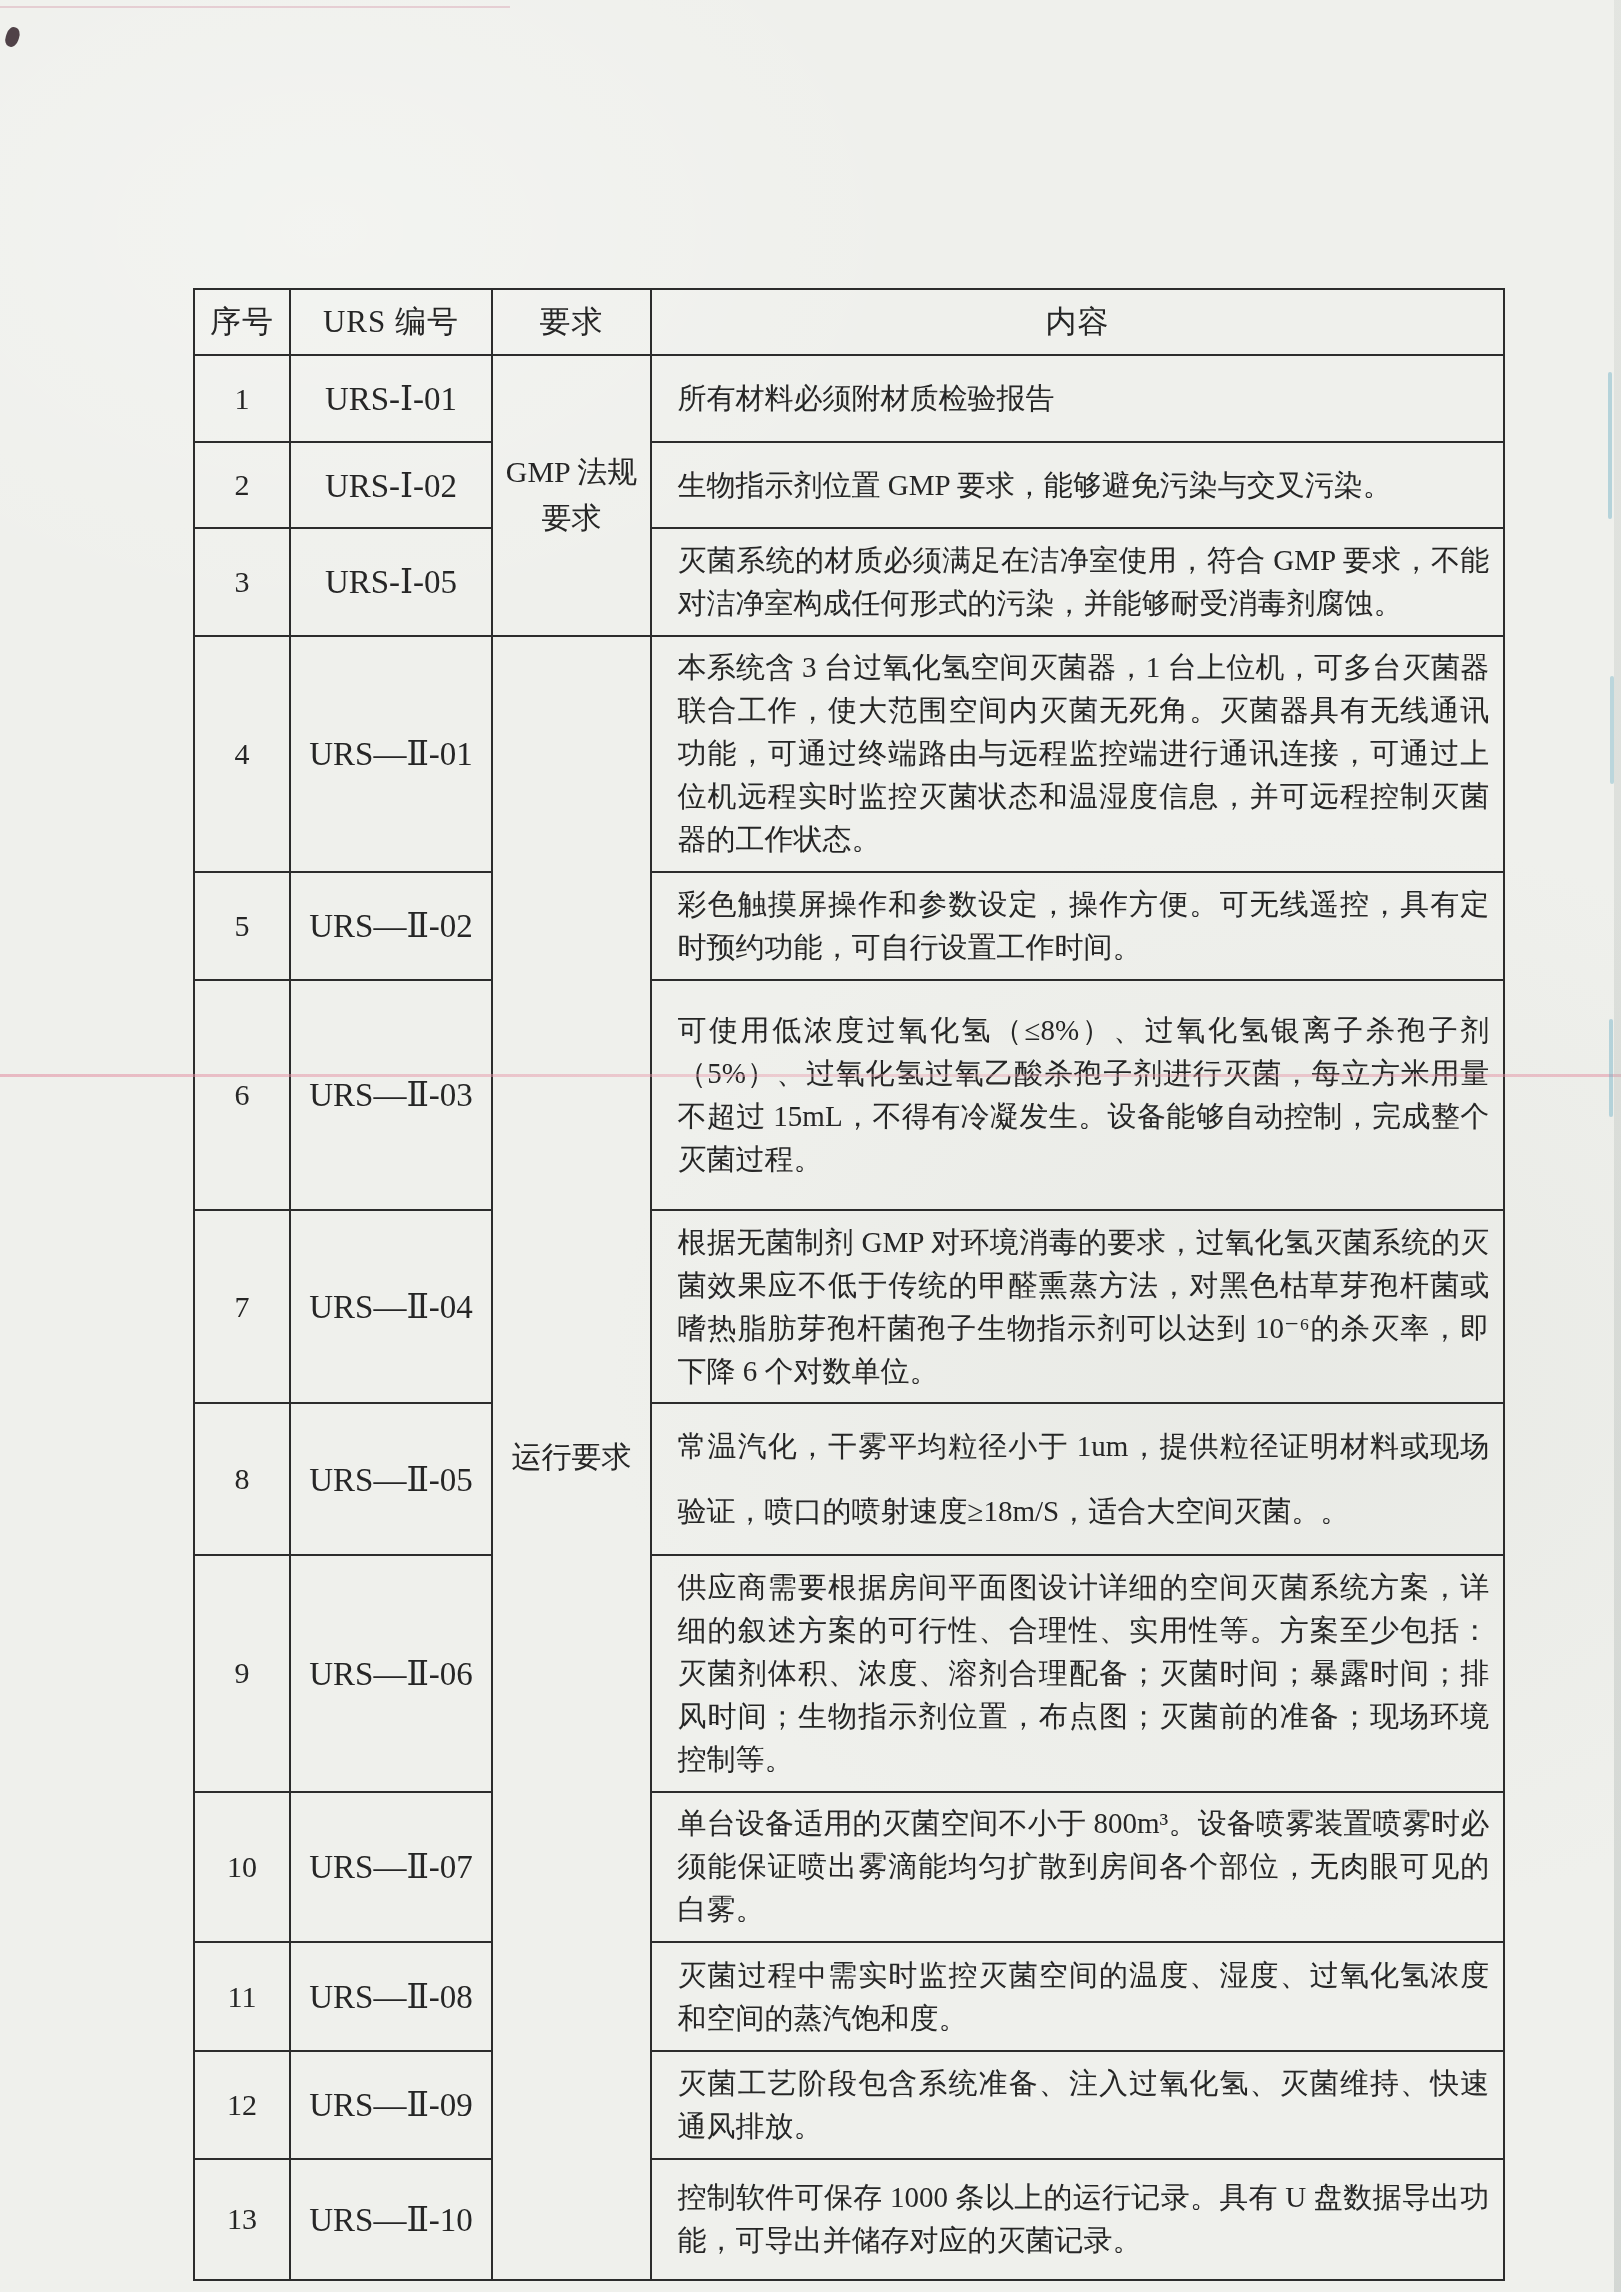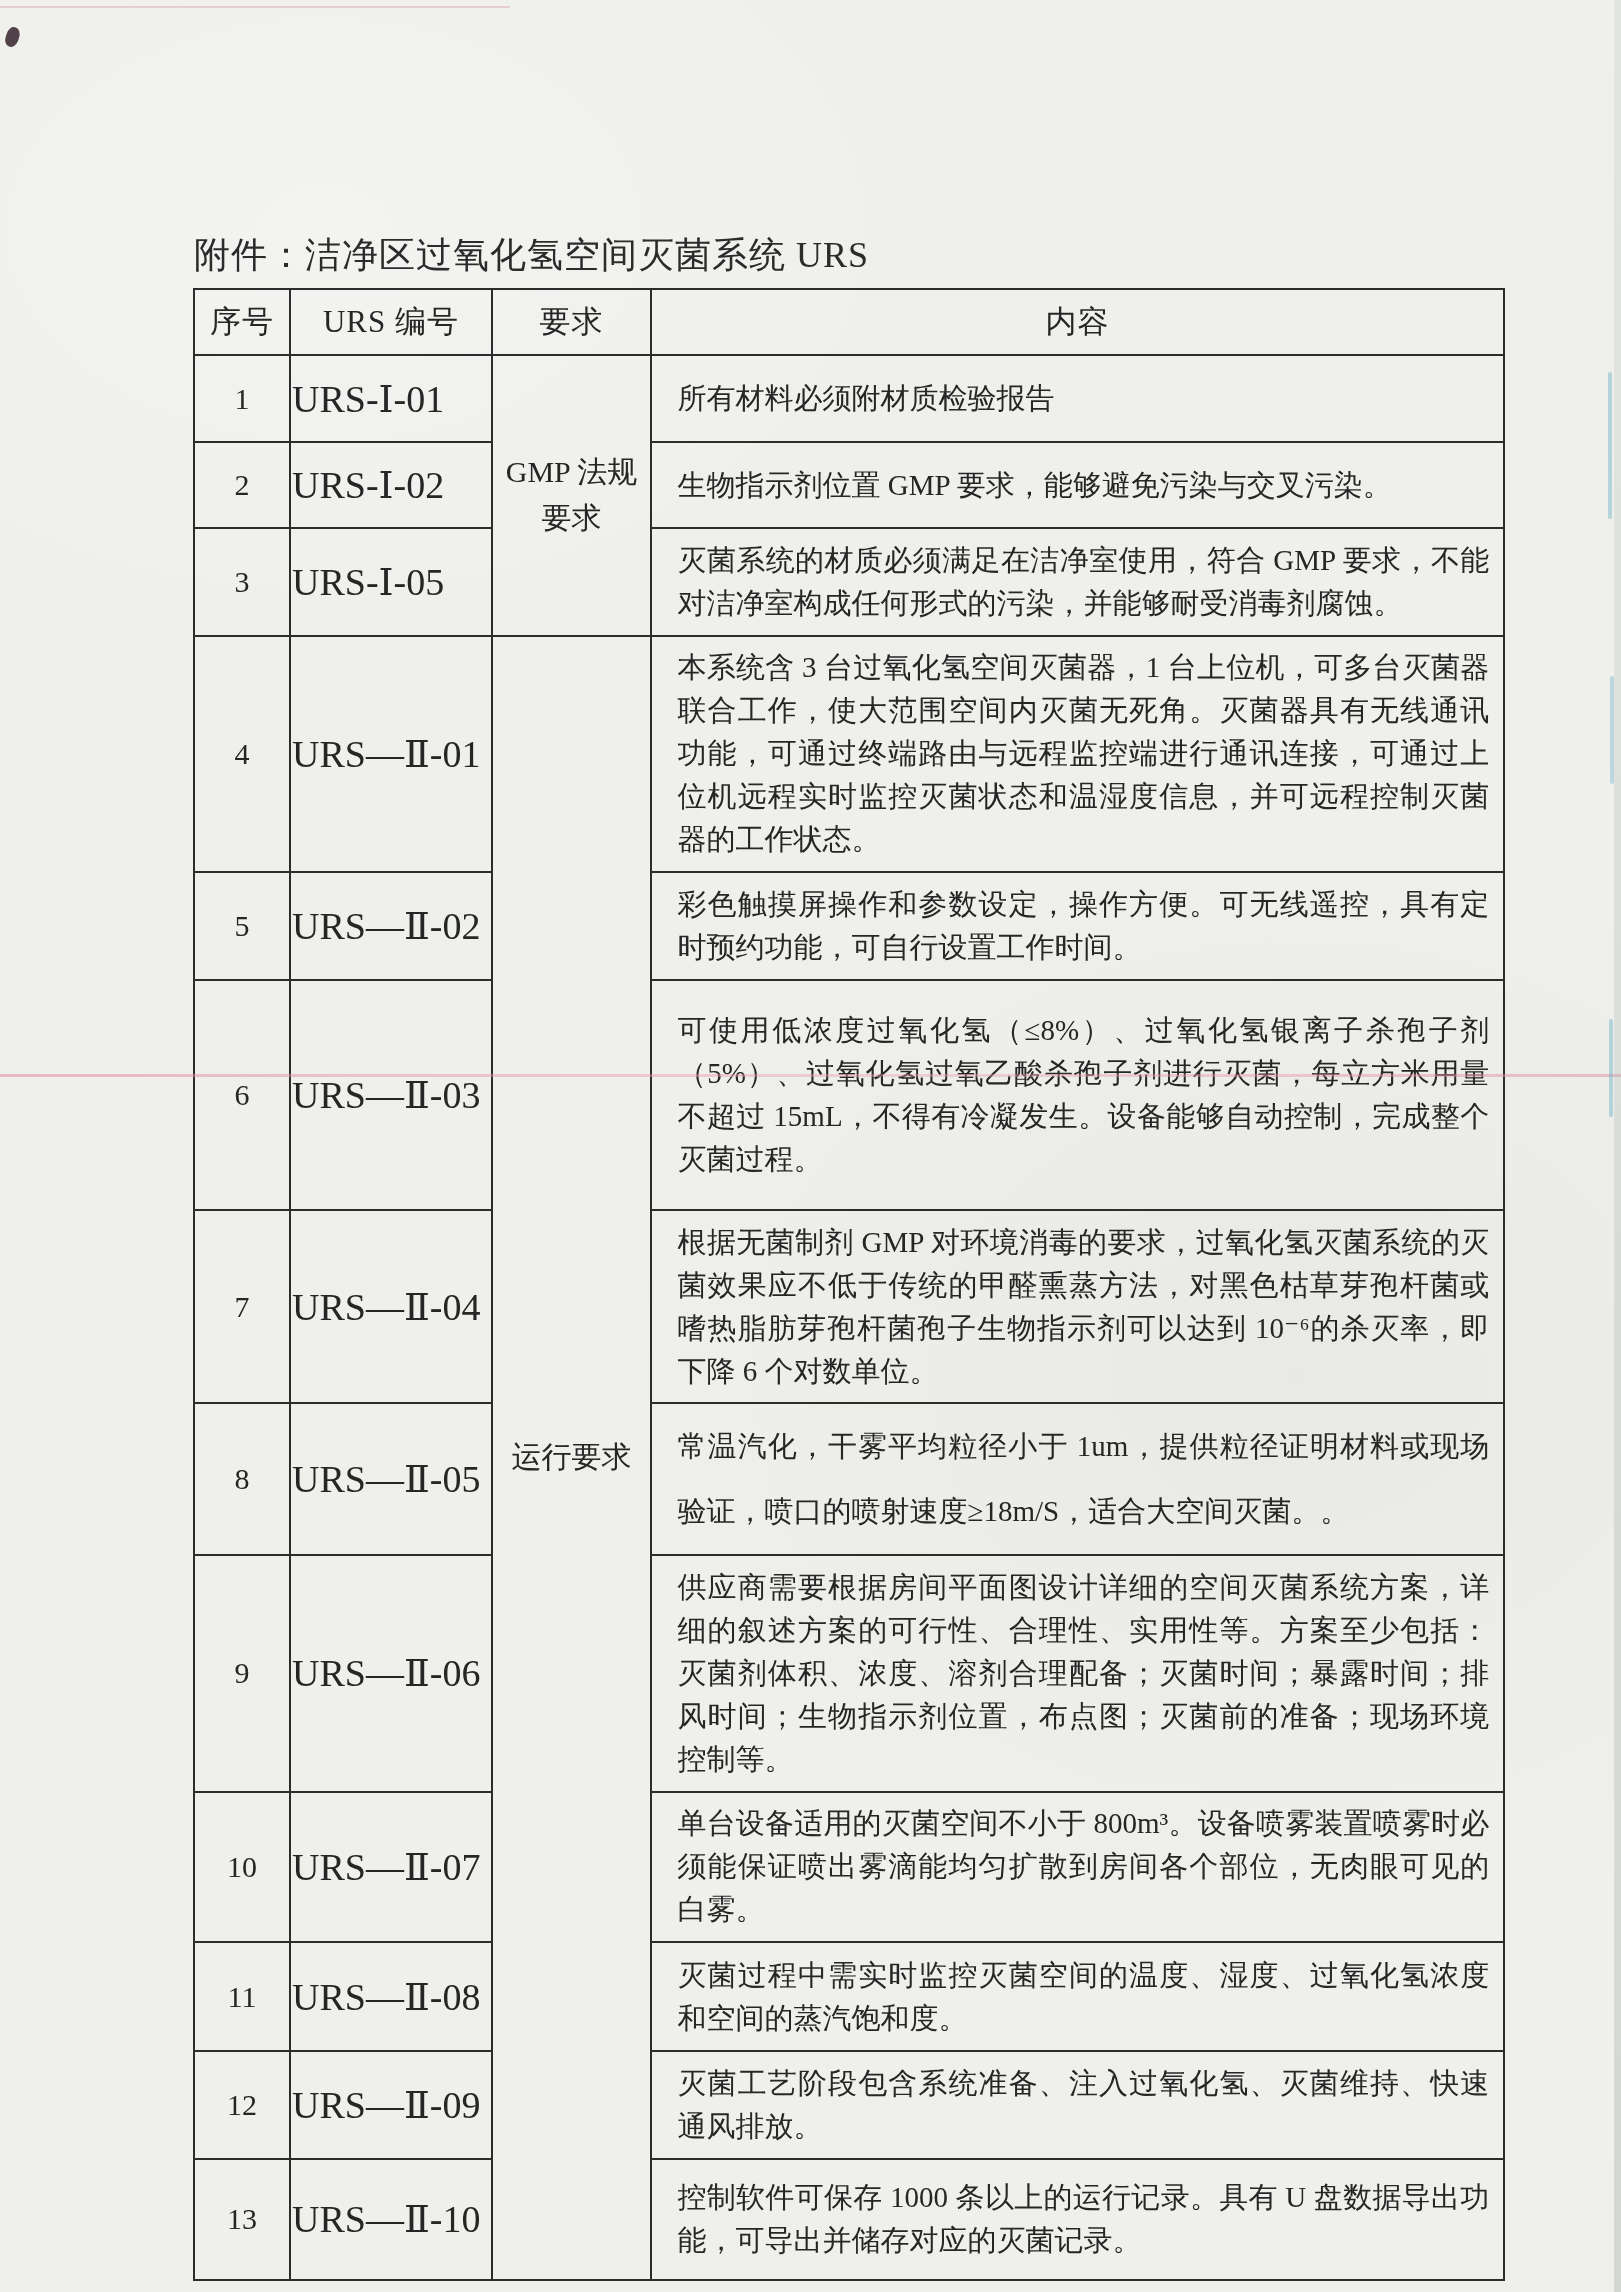--- a/index.html
+++ b/index.html
@@ -42,22 +42,22 @@
   th.hdr{
     font-size:31px;
     text-align:center;
     letter-spacing:1px;
   }
   td.no-cell{
     font-size:30px;
     text-align:center;
   }
   td.code-cell{
-    font-size:38px;
-    text-align:left;
+    font-size:33px;
+    text-align:center;
     white-space:nowrap;
     letter-spacing:0px;
   }
   td.req-cell{
     font-size:30px;
     text-align:center;
     line-height:1.55;
     padding:3.9px 7.8px;
   }
   td.content-cell{
@@ -92,21 +92,20 @@
   }
   .blue-dash-1{left:1608px;top:372px;width:3.9px;height:147px;background:rgba(110,175,198,0.45);border-radius:2px;}
   .blue-dash-2{left:1610px;top:676px;width:3.9px;height:108px;background:rgba(110,175,198,0.4);border-radius:2px;}
   .blue-dash-3{left:1609px;top:1019px;width:3.9px;height:98px;background:rgba(110,175,198,0.45);border-radius:2px;}
 </style>
 </head>
 <body>
 
 <div class="page">
 
-  <div class="doc-title">附件：洁净区过氧化氢空间灭菌系统 URS</div>
 
   <table class="urs">
     <colgroup>
         <col class="c-no">
         <col class="c-code">
         <col class="c-req">
         <col class="c-content">
       </colgroup>
 
     <tbody>

